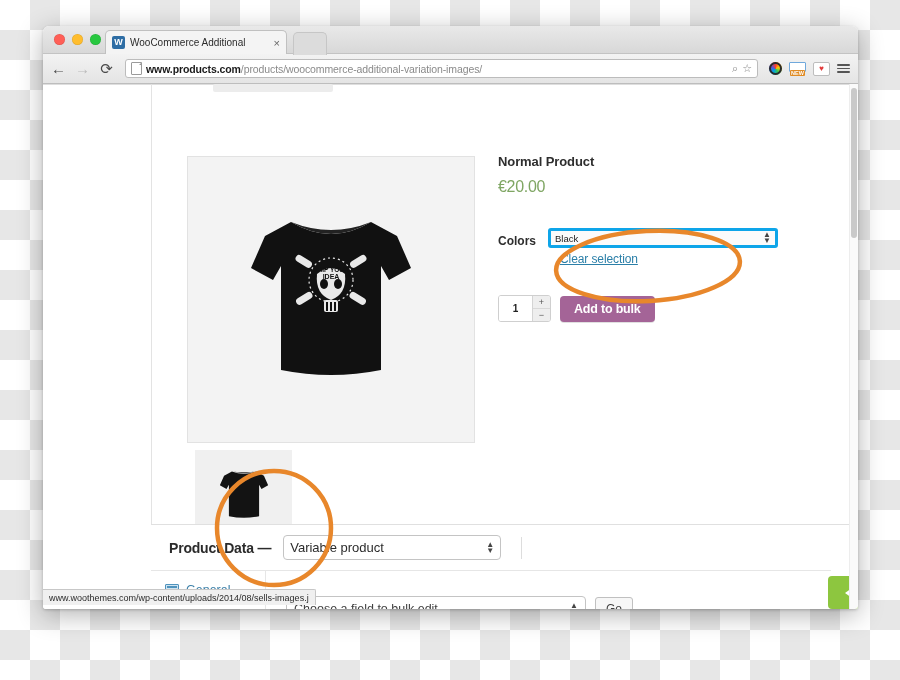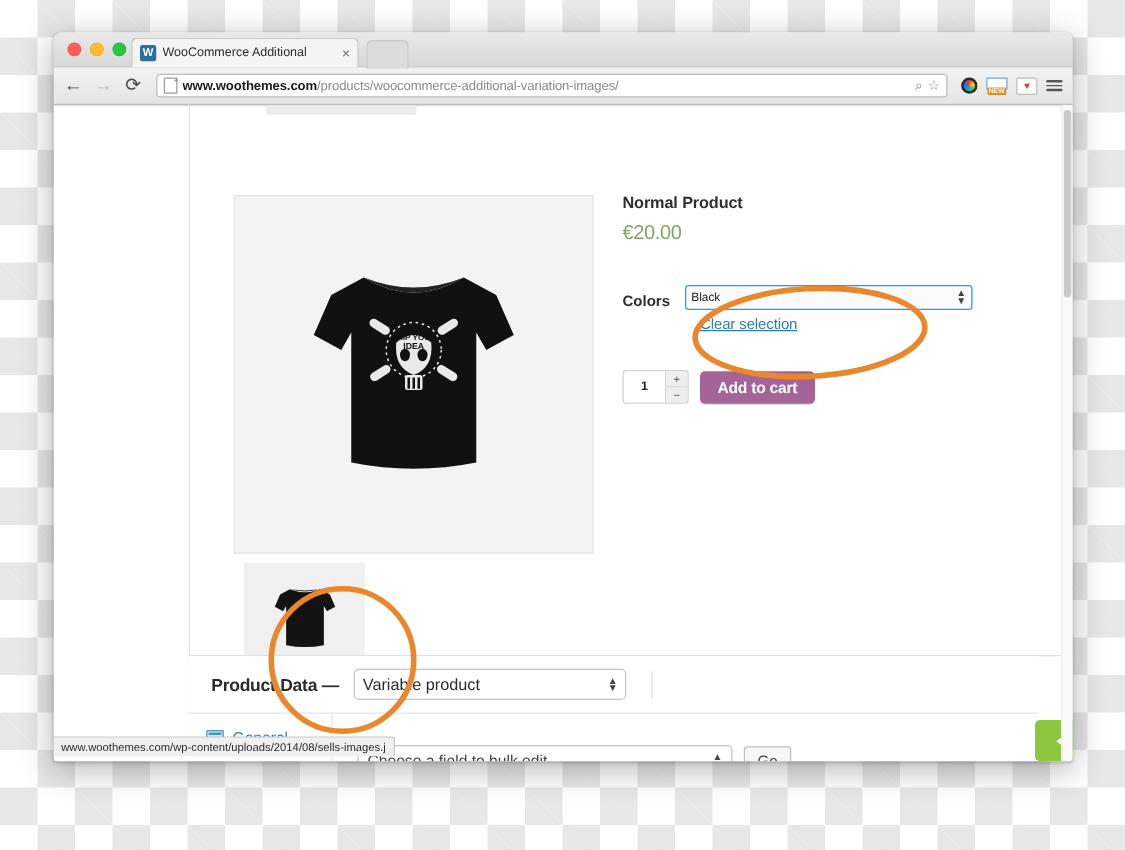--- a/index.html
+++ b/index.html
@@ -108,21 +108,21 @@
   }
   .thumbwrap{position:absolute;left:152px;top:366px;width:97px;height:90px;
     background:#f0f0f0;display:flex;align-items:center;justify-content:center;}
   
   .summary{position:absolute;left:455px;top:70px;width:330px;}
   .p-title{font-size:13px;font-weight:bold;color:#2e2e2e;letter-spacing:-.1px;}
   .p-price{font-size:16px;color:#7fa663;margin-top:9px;letter-spacing:-.3px;}
   .attr-row{display:flex;align-items:flex-end;margin-top:32px;gap:12px;}
   .attr-label{font-size:12px;font-weight:bold;color:#2e2e2e;}
   .woo-select{
-    width:230px;height:20px;background:#fbfbfb;border:1px solid #0ea5e9;border-radius:3px;
+    width:230px;height:20px;background:#fbfbfb;border:3px solid #0ea5e9;border-radius:3px;
     display:flex;align-items:center;padding:0 4px;box-sizing:border-box;
     font-size:9.5px;color:#222;position:relative;
   }
   .woo-select .lbl{flex:1;overflow:hidden;white-space:nowrap;}
   .stepper-ar{display:flex;flex-direction:column;align-items:center;justify-content:center;
     line-height:.72;font-size:8px;color:#444;flex:none;}
   .clear-link{margin-left:62px;margin-top:4px;font-size:12px;color:#2b7fa8;
     text-decoration:underline;letter-spacing:-.1px;display:inline-block;}
   .cartrow{display:flex;align-items:center;gap:9px;margin-top:28px;margin-left:0;}
   .qty{display:flex;height:25px;border:1px solid #cfcfcf;border-radius:3px;overflow:hidden;background:#fff;}
@@ -216,21 +216,21 @@
     <div class="tab-ghost"></div>
   </div>
 
   <div class="toolbar">
     <span class="navbtn">←</span>
     <span class="navbtn dis">→</span>
     <span class="navbtn">⟳</span>
 
     <div class="omnibox">
       <span class="pagechip"></span>
-      <span class="urltxt"><b>www.woothemes.com</b><span>/products/woocommerce-additional-variation-images/</span></span>
+      <span class="urltxt"><b>www.products.com</b><span>/products/woocommerce-additional-variation-images/</span></span>
       <span class="obicon">⌕</span>
       <span class="obicon">☆</span>
     </div>
 
     <div class="exticons">
       <span class="ext-orb"></span>
       <span class="ext-new">
         <span class="frm"></span>
         <span class="bdg">NEW</span>
       </span>
@@ -297,21 +297,21 @@
       <a class="clear-link" href="#">Clear selection</a>
 
       <div class="cartrow">
         <div class="qty">
           <div class="num">1</div>
           <div class="btns">
             <span>+</span>
             <span>−</span>
           </div>
         </div>
-        <button class="addcart">Add to cart</button>
+        <button class="addcart">Add to bulk</button>
       </div>
 
     </div>
 
     <div class="pdpanel">
       <div class="pd-head">
         <span class="h">Product Data —</span>
         <div class="wp-select" style="width:218px">
           <span style="flex:1">Variable product</span>
           <span class="stepper-ar">▲<br>▼</span>

